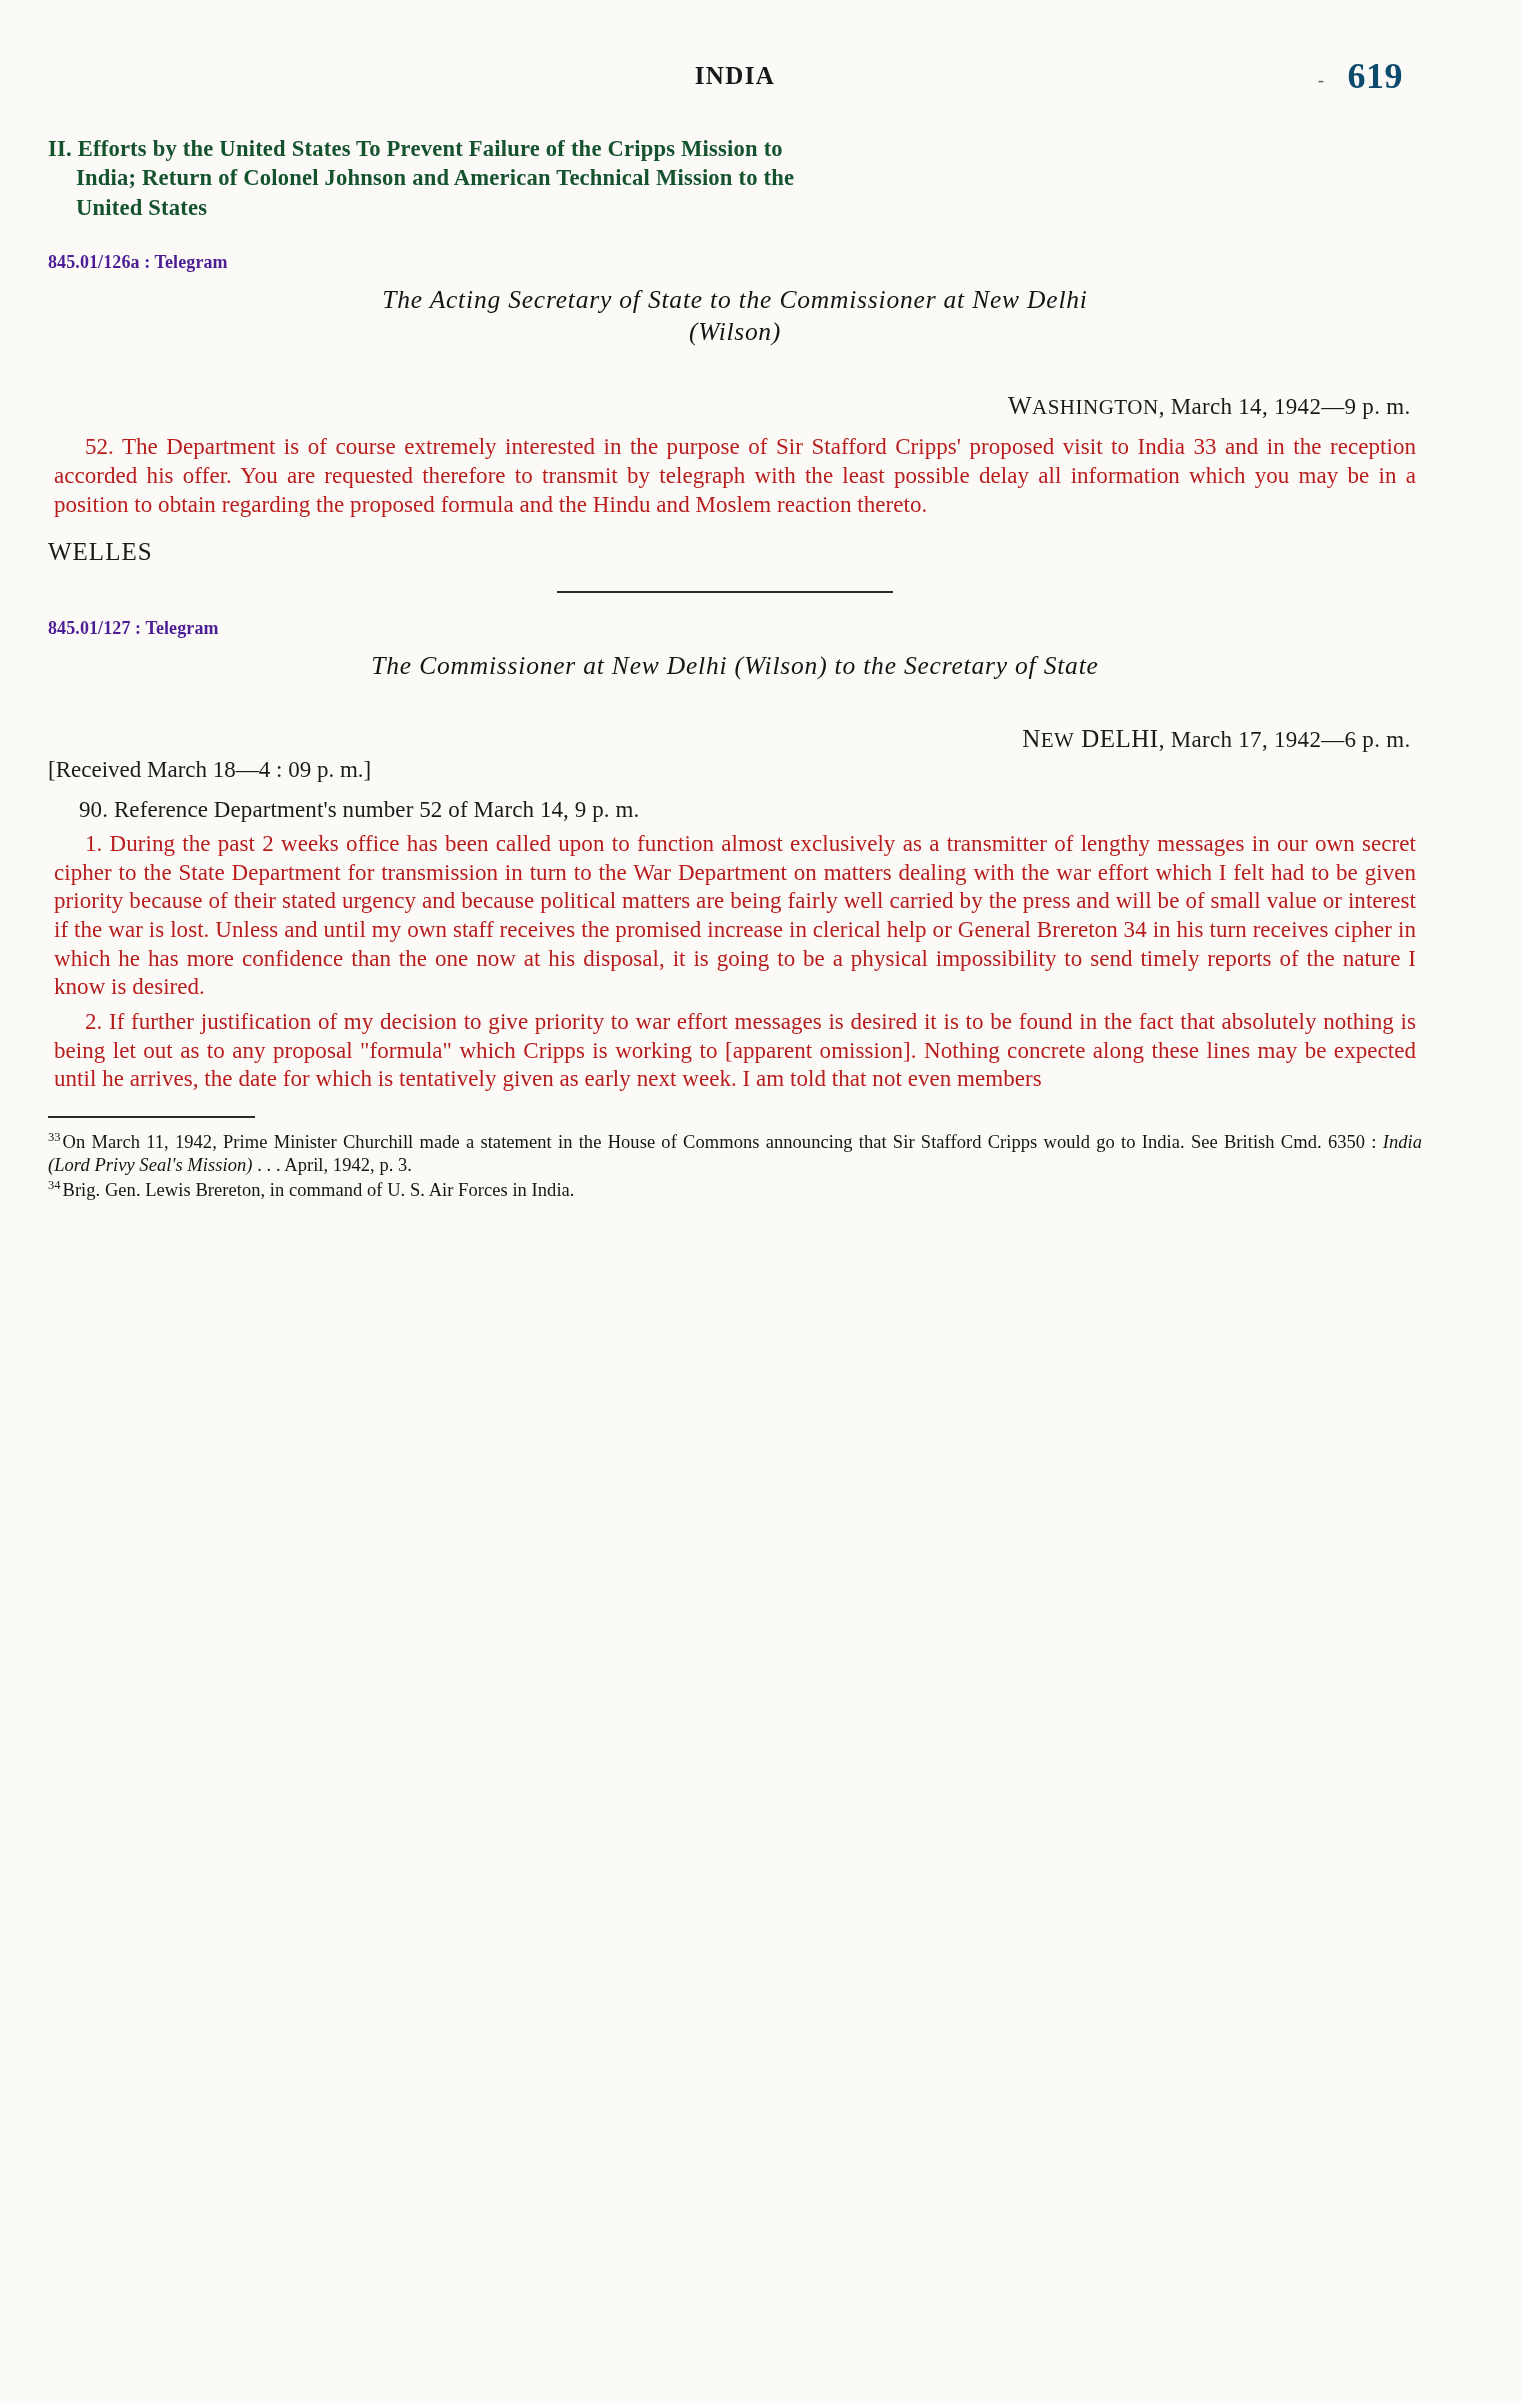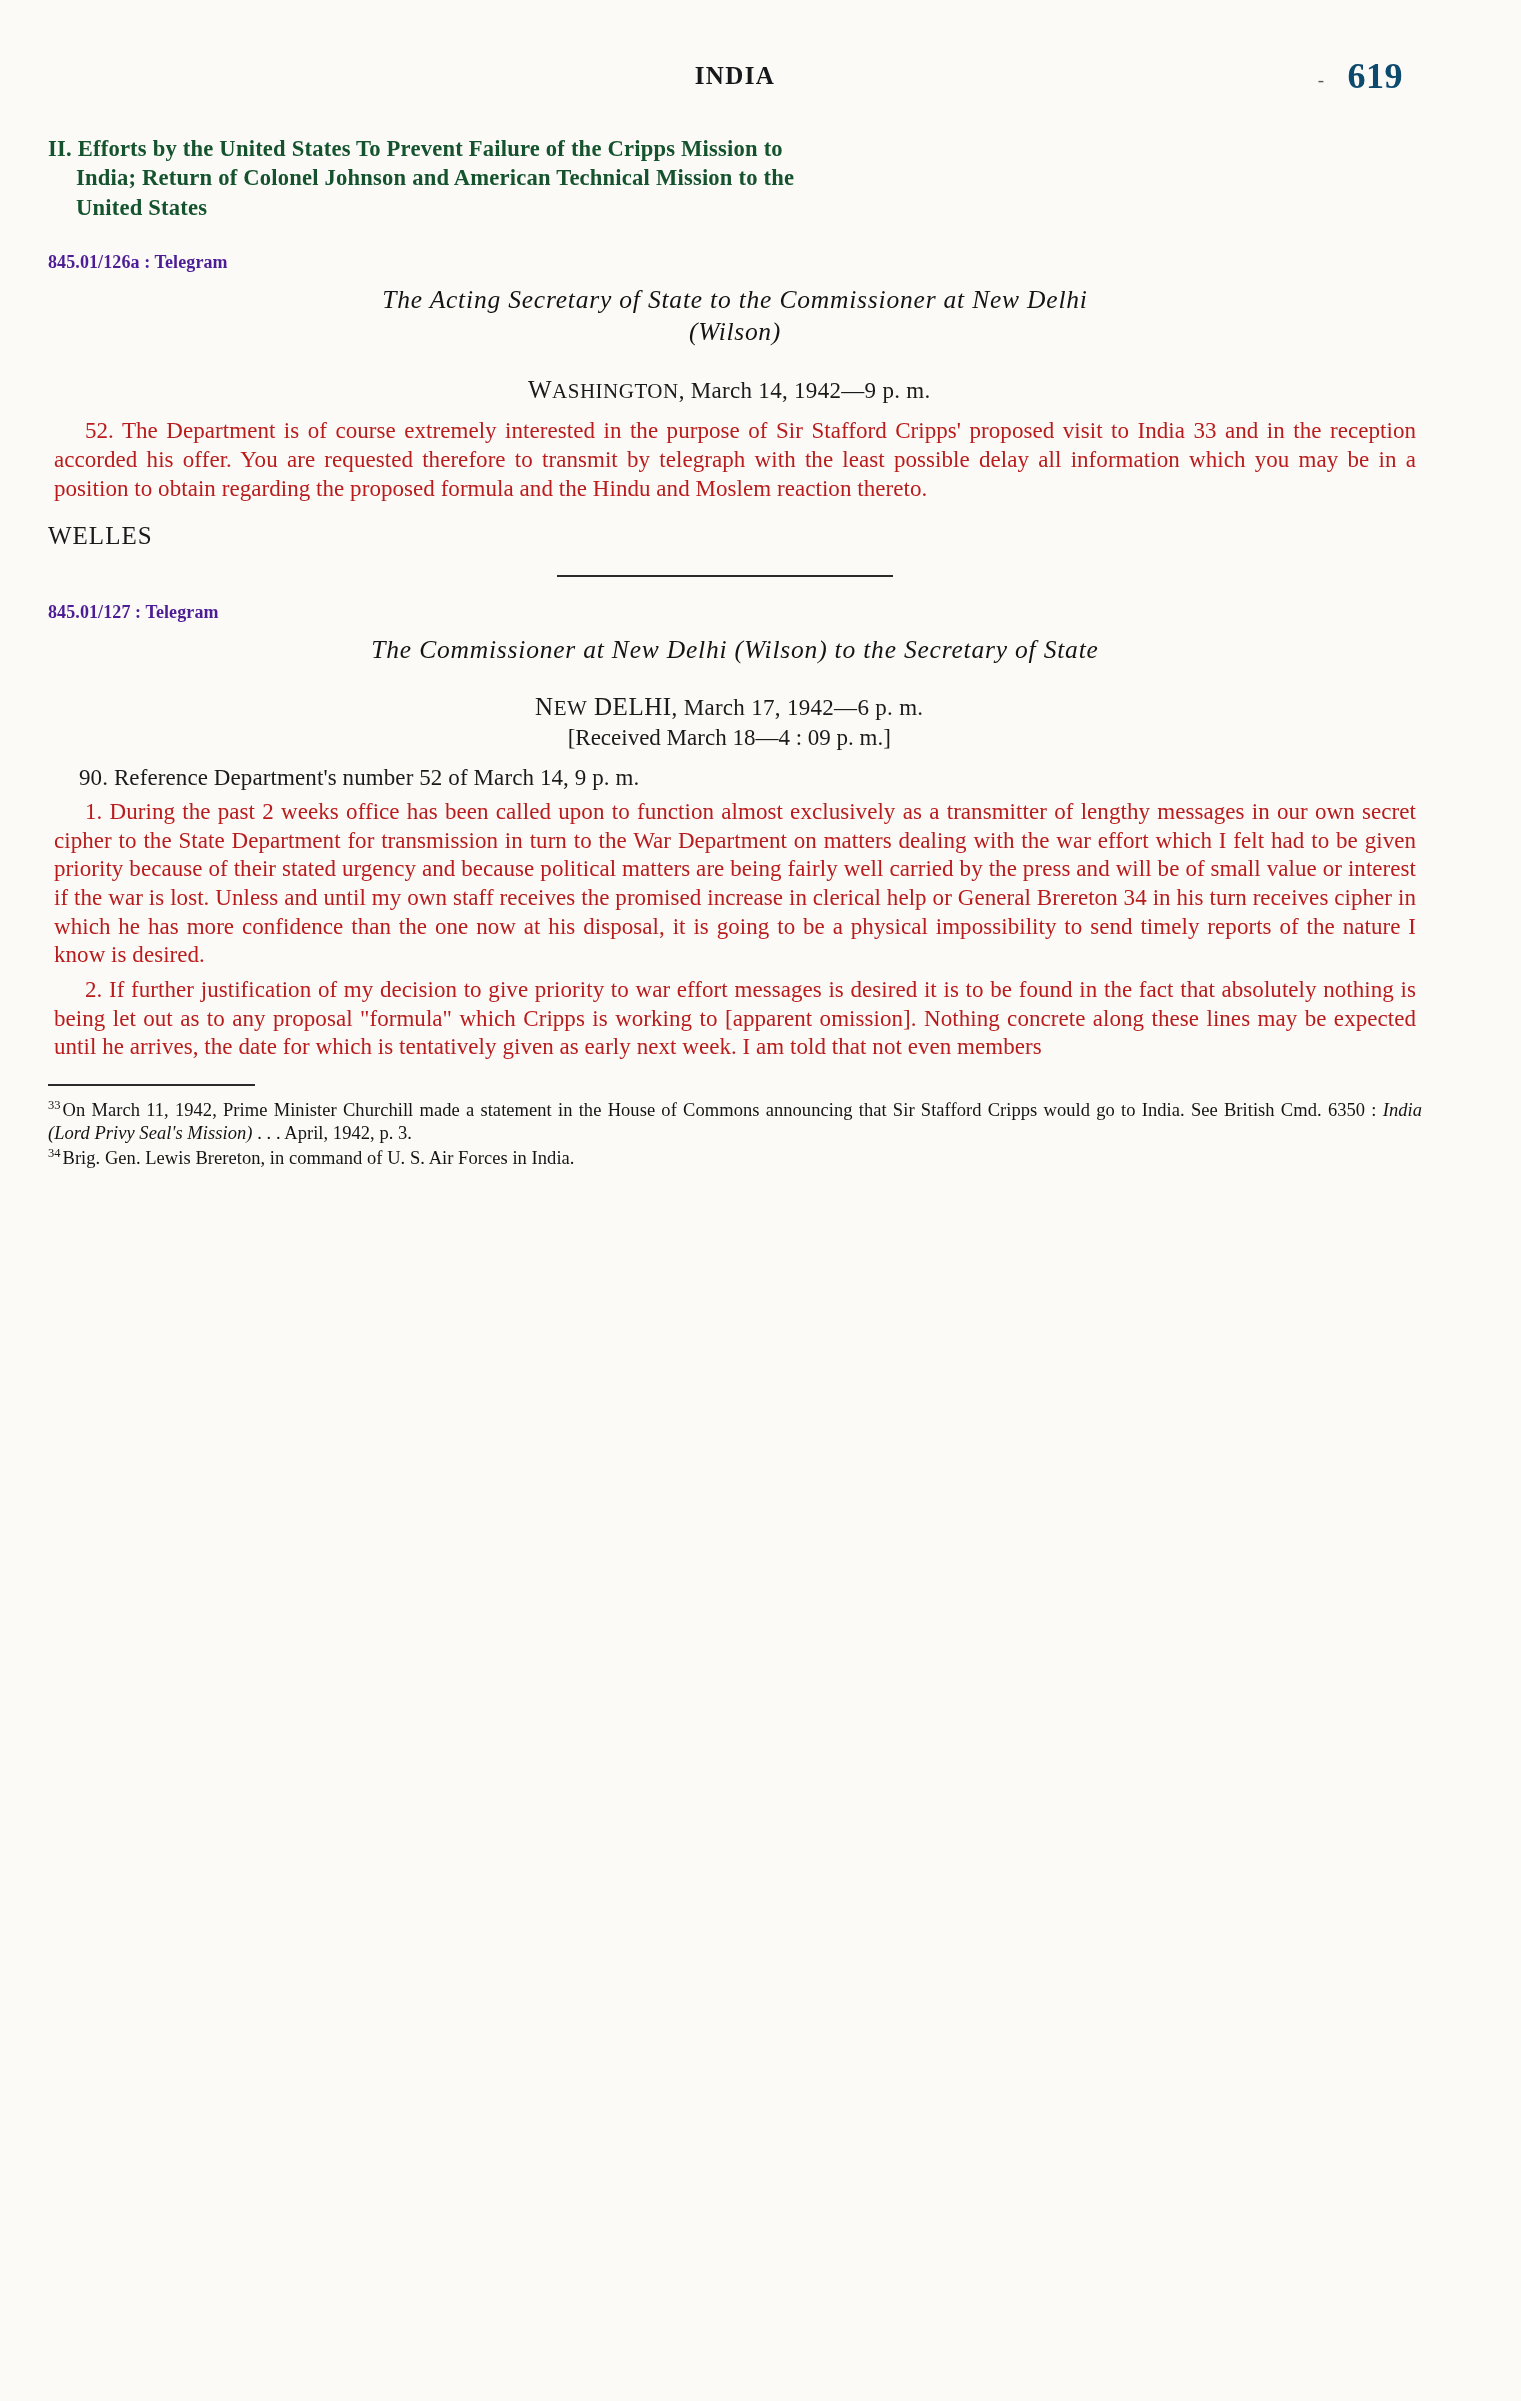--- a/index.html
+++ b/index.html
@@ -97,33 +97,33 @@
   }
   .doctitle-sub {
     display: block;
     text-align: center;
     font-style: italic;
     font-size: 25.5px;
     letter-spacing: 0.7px;
   }
 
   .dateline {
-    text-align: center;
-    font-size: 23px;
-    margin-top: 27px;
+    text-align: right;
+    font-size: 23px;
+    margin-top: 43px;
     letter-spacing: 0.3px;
     padding-right: 11.5px;
   }
   .dateline .smcap {
     font-variant: small-caps;
     font-size: 25px;
     letter-spacing: 0.5px;
   }
   .dateline2 {
-    text-align: center;
+    text-align: left;
     font-size: 23px;
     margin-top: 3.8px;
     padding-right: 11.5px;
   }
 
   p.body {
     font-size: 23px;
     line-height: 1.245;
     margin: 6px;
     text-align: justify;

